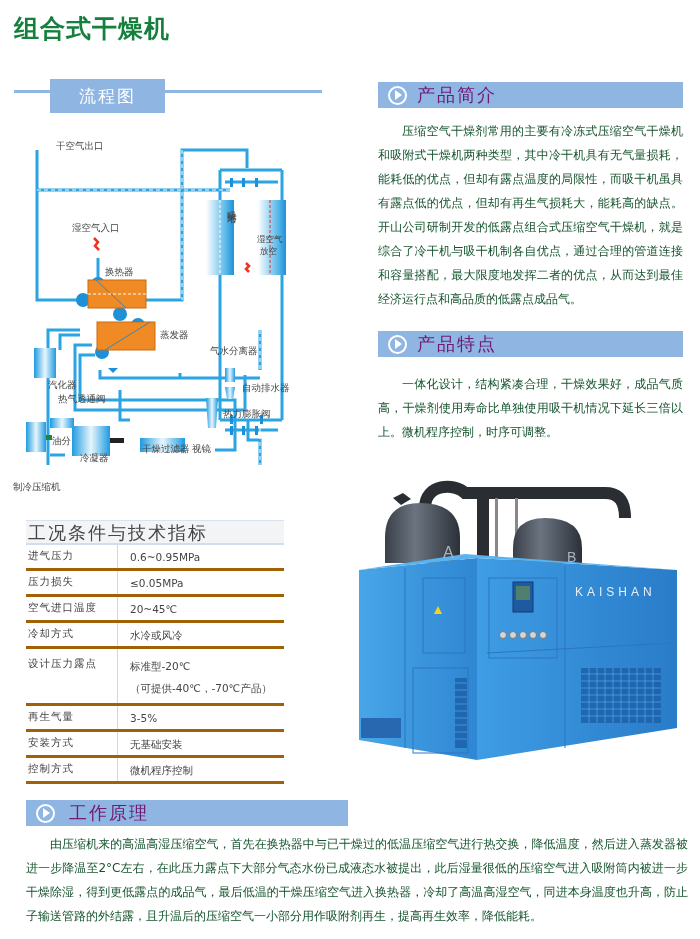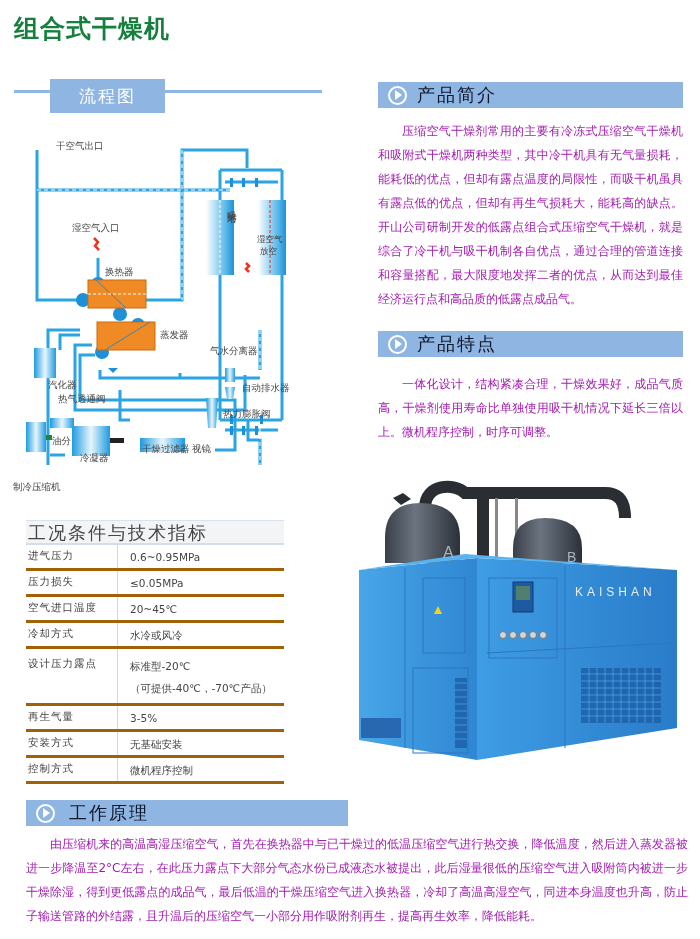--- a/index.html
+++ b/index.html
@@ -6,25 +6,25 @@
   html, body { width: 700px; height: 939px; background: #ffffff; overflow: hidden; }
   body { font-family: "DejaVu Sans", "Liberation Sans", sans-serif; color: #333; position: relative; }
 
   .page-title { position: absolute; left: 14px; top: 12px; font-size: 25px; font-weight: bold; color: #15803d; letter-spacing: 1px; }
 
   
   .flow-header-line { position: absolute; left: 14px; top: 90px; width: 308px; height: 3px; background: #8fb5e3; }
   .flow-header-box { position: absolute; left: 50px; top: 79px; width: 115px; height: 34px; background: #8fb5e3; color: #fff; font-size: 17px; display: flex; align-items: center; justify-content: center; letter-spacing: 2px; }
 
   
-  .section-bar { position: absolute; height: 26px; background: #8fb5e3; color: #0f172a; display: flex; align-items: center; padding-left: 10px; font-size: 18px; letter-spacing: 2px; }
+  .section-bar { position: absolute; height: 26px; background: #8fb5e3; color: #701a75; display: flex; align-items: center; padding-left: 10px; font-size: 18px; letter-spacing: 2px; }
   .section-bar .play { width: 19px; height: 19px; border: 2px solid #fff; border-radius: 50%; display: inline-flex; align-items: center; justify-content: center; margin-right: 10px; }
   .section-bar .play::after { content: ""; display: block; width: 0; height: 0; border-left: 7px solid #fff; border-top: 5px solid transparent; border-bottom: 5px solid transparent; margin-left: 2px; }
 
-  .para { position: absolute; font-size: 12px; line-height: 24px; color: #a21caf; text-align: justify; }
+  .para { position: absolute; font-size: 12px; line-height: 24px; color: #14532d; text-align: justify; }
   .para p { text-indent: 2em; }
 
   
   .diagram { position: absolute; left: 20px; top: 130px; width: 330px; height: 340px; }
   .dlabel { position: absolute; font-size: 9.5px; color: #444; white-space: nowrap; }
 
   
   .spec { position: absolute; left: 26px; top: 520px; width: 258px; }
   .spec-title { height: 25px; background: #f3f4f6; border-top: 1px solid #d6e2f0; border-bottom: 2px solid #cfdff0; font-size: 18px; color: #444; padding-left: 2px; line-height: 24px; letter-spacing: 2px; }
   .spec-row { display: flex; border-bottom: 3px solid #a16207; font-size: 10.5px; color: #444; }

